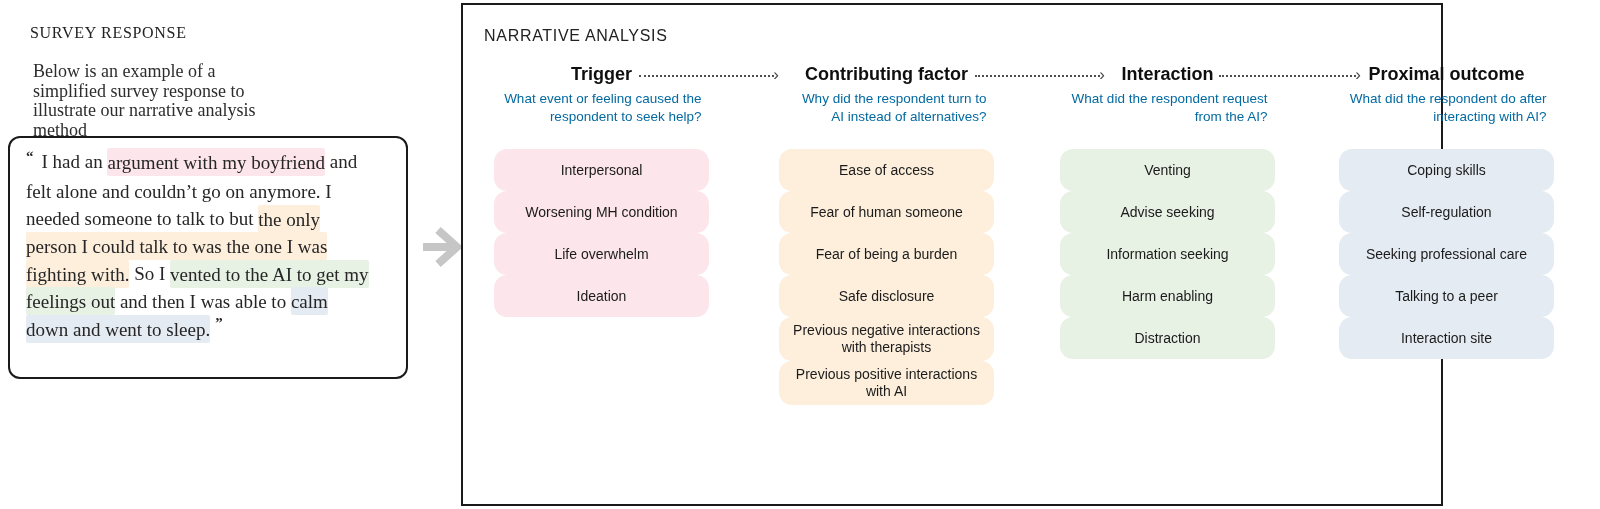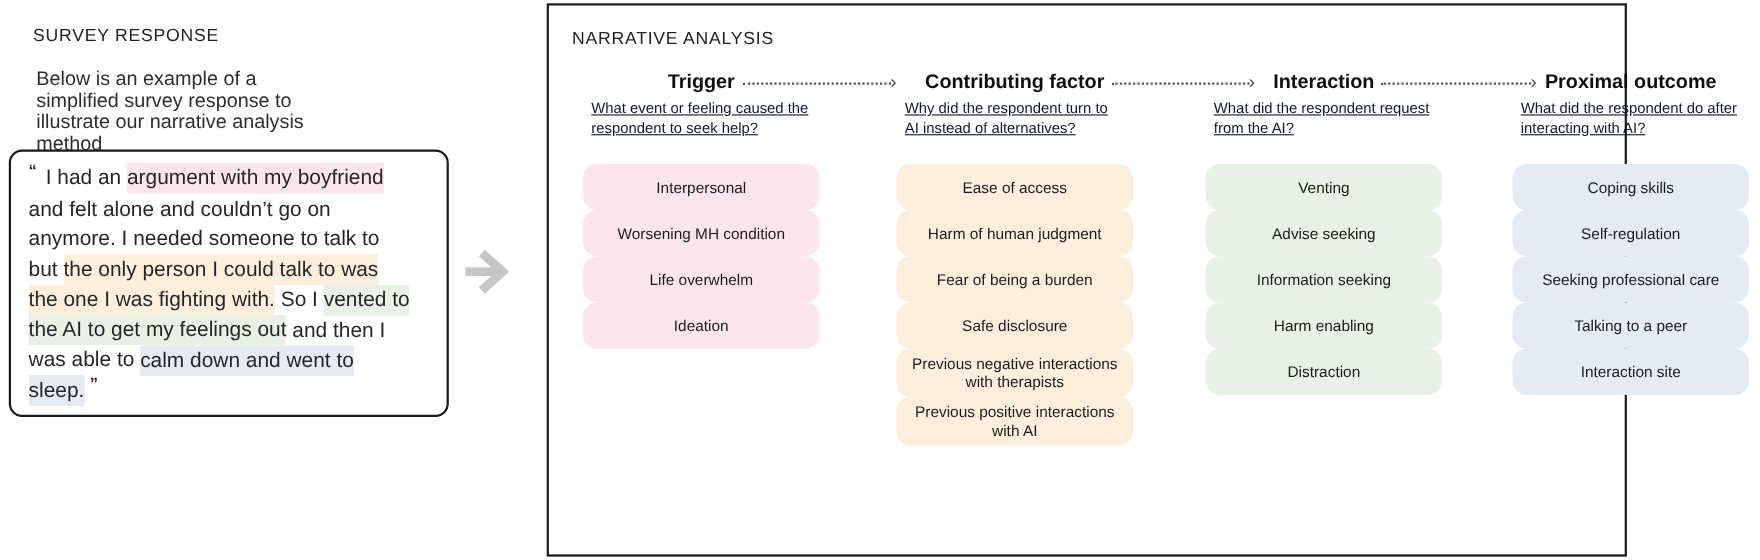--- a/index.html
+++ b/index.html
@@ -9,21 +9,21 @@
     position: relative; overflow: hidden;
     font-family: "Liberation Sans", "DejaVu Sans", sans-serif;
     color: #1c1c1c;
   }
 
   .panel-title {
     font-size: 16px; font-weight: 400; letter-spacing: 0.7px; color: #222;
   }
 
   
-  #left-panel { position: absolute; left: 0; top: 0; width: 487px; height: 509px; }
+  #left-panel { position: absolute; left: 0; top: 0; width: 487px; height: 509px; font-family: Liberation Serif, serif; }
   #left-panel .panel-title { position: absolute; left: 30px; top: 24px; }
   .left-desc {
     position: absolute; left: 33px; top: 62px; width: 256px;
     font-size: 18px; line-height: 19.5px; color: #2d2d2d;
   }
   .quote-box {
     position: absolute; left: 8px; top: 136px; width: 400px; height: 243px;
     border: 2px solid #1a1a1a; border-radius: 12px;
     padding: 10px 16px 8px 16px; background: #fff;
   }
@@ -44,38 +44,38 @@
   .hl-factor      { background: var(--factor); }
   .hl-interaction { background: var(--interaction); }
   .hl-outcome     { background: var(--outcome); }
 
   
   #mid-arrow { position: absolute; left: 421px; top: 220px; width: 46px; height: 54px; }
   #mid-arrow svg { display: block; }
 
   
   #right-panel {
-    position: absolute; left: 497px; top: 3px; width: 982px; height: 503px;
+    position: absolute; left: 461px; top: 3px; width: 982px; height: 503px;
     border: 2px solid var(--panel-border); background: #fff;
   }
   #right-panel .panel-title { position: absolute; left: 21px; top: 22px; }
 
   .col { position: absolute; top: 58px; width: 215px; }
   .col-trigger     { left: 31px; }
   .col-factor      { left: 316px; }
   .col-interaction { left: 597px; }
   .col-outcome     { left: 876px; }
 
   .col-label {
     text-align: center; font-size: 18px; font-weight: 700; color: #0f0f0f;
     line-height: 22px;
   }
   .col-question {
-    max-width: 200px; margin: 5px auto 0 auto; text-align: left;
-    font-size: 13.5px; line-height: 17.5px; color: #0f172a; text-decoration: underline;
+    max-width: 200px; margin: 5px auto 0 auto; text-align: right;
+    font-size: 13.5px; line-height: 17.5px; color: #0369a1;
   }
   .pills { margin-top: 24px; display: flex; flex-direction: column; }
   .pill {
     min-height: 42px; border-radius: 13px;
     display: flex; align-items: center; justify-content: center;
     text-align: center; padding: 5px 9px;
     font-size: 14px; line-height: 17px; color: #1b1b1b;
   }
   .col-trigger .pill     { background: var(--trigger); }
   .col-factor .pill      { background: var(--factor); }
@@ -128,21 +128,21 @@
           <div class="pill">Ideation</div>
         </div>
     </div>
 
     <div class="col col-factor">
       <h3 class="col-label">Contributing factor</h3>
       <p class="col-question">Why did the respondent turn to AI instead of alternatives?</p>
       <div class="pills">
 
       <div class="pill">Ease of access</div>
-          <div class="pill">Harm of human judgment</div>
+          <div class="pill">Fear of human someone</div>
           <div class="pill">Fear of being a burden</div>
           <div class="pill">Safe disclosure</div>
           <div class="pill">Previous negative interactions with therapists</div>
           <div class="pill">Previous positive interactions with AI</div>
         </div>
     </div>
 
     <div class="col col-interaction">
       <h3 class="col-label">Interaction</h3>
       <p class="col-question">What did the respondent request from the AI?</p>

